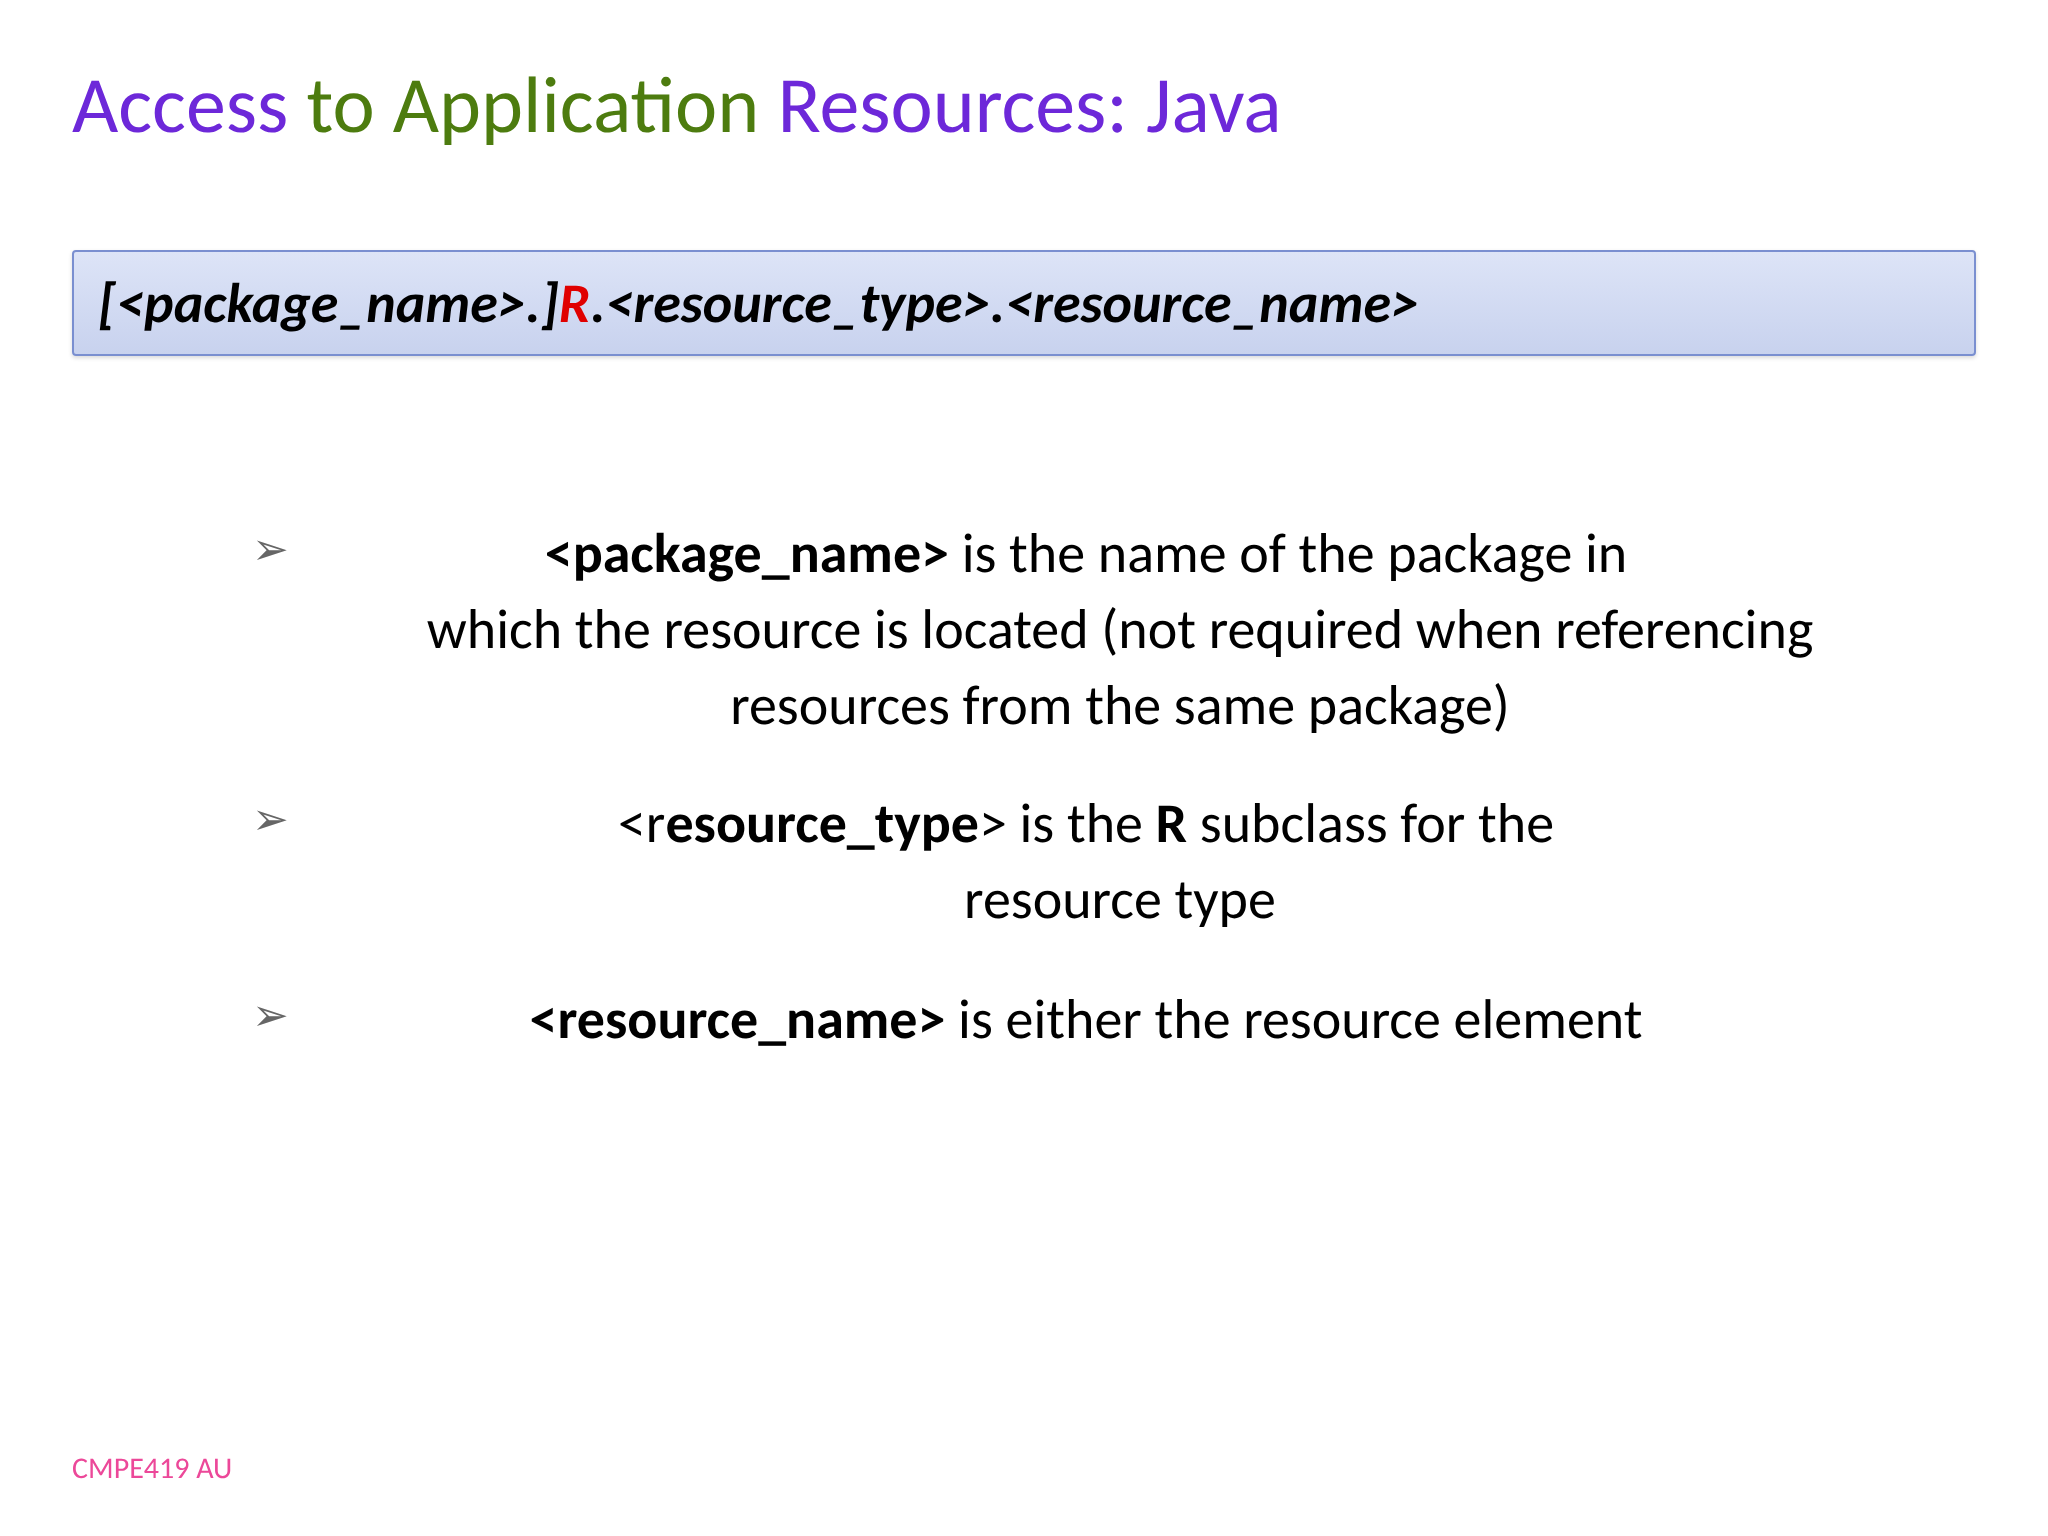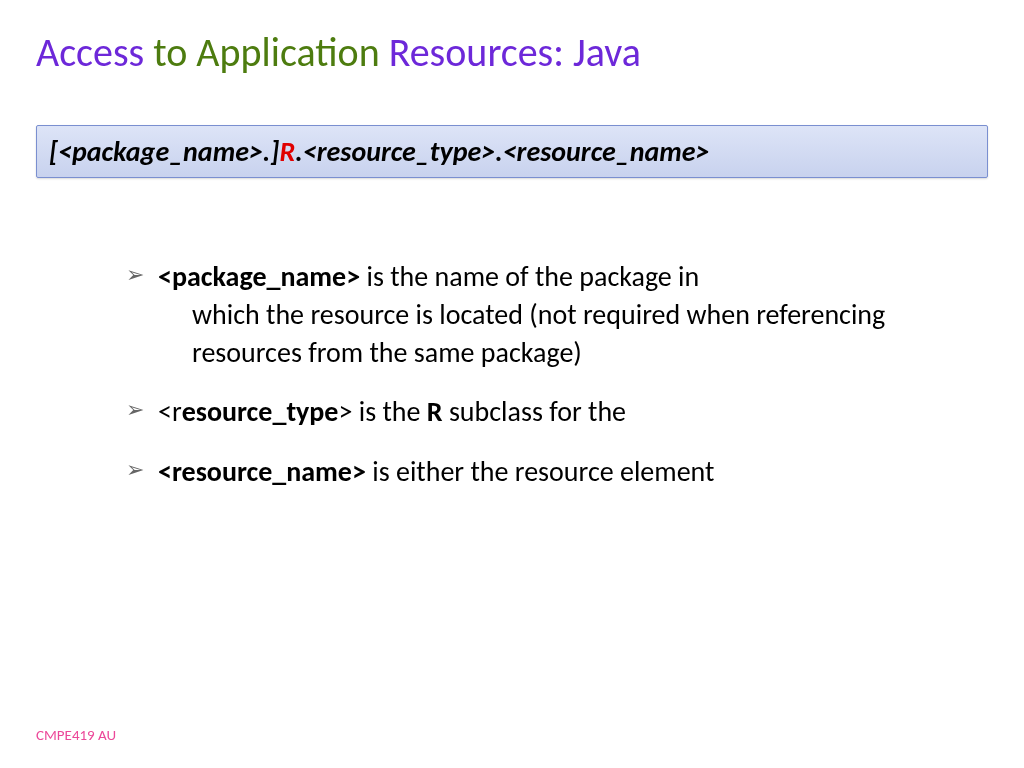--- a/index.html
+++ b/index.html
@@ -45,21 +45,21 @@
     }
     .bullet-marker {
       position: absolute;
       left: 0;
       top: 2px;
       font-size: 22px;
       color: #666;
     }
     .bullet b { font-weight: bold; }
     .underline { text-decoration: underline; }
-    .bullet-content { display: block; }
+    .bullet-content { display: block; text-align: center; }
     .bullet-indent {
       padding-left: 34px;
       display: block;
     }
     .footer {
       position: absolute;
       bottom: 24px;
       left: 36px;
       font-size: 15px;
       color: #ec4899;
@@ -83,20 +83,21 @@
     <span class="bullet-content">
       <b>&lt;package_name&gt;</b><span> is the name of the package in</span>
       <span class="bullet-indent">which the resource is located (not required when referencing resources from the same package)</span>
     </span>
   </div>
 
   <div class="bullet">
     <span class="bullet-marker">➢</span>
     <span class="bullet-content">
       <span>&lt;r</span><b>esource_type</b><span>&gt;</span><span> is the </span><b>R</b><span> subclass for the</span>
+      <span class="bullet-indent">resource type</span>
     </span>
   </div>
 
   <div class="bullet">
     <span class="bullet-marker">➢</span>
     <span class="bullet-content">
       <b>&lt;resource_name&gt;</b><span> is either the resource element</span>
     </span>
   </div>
 

